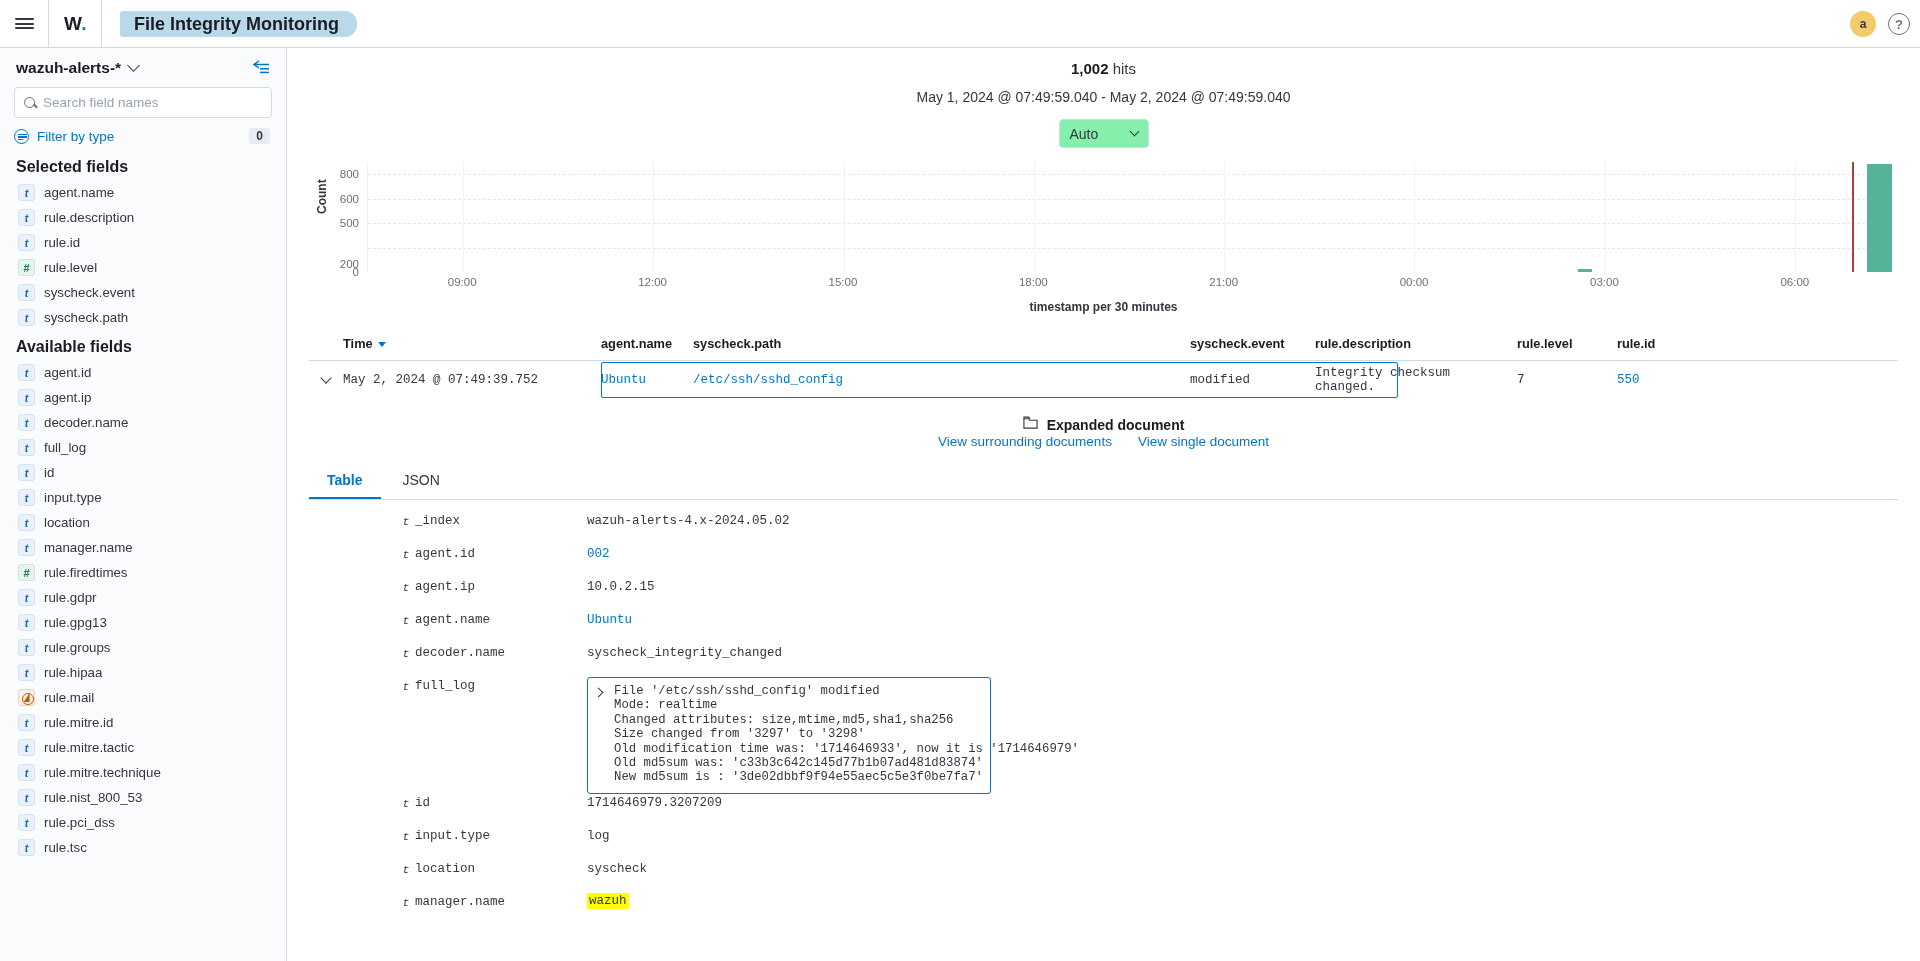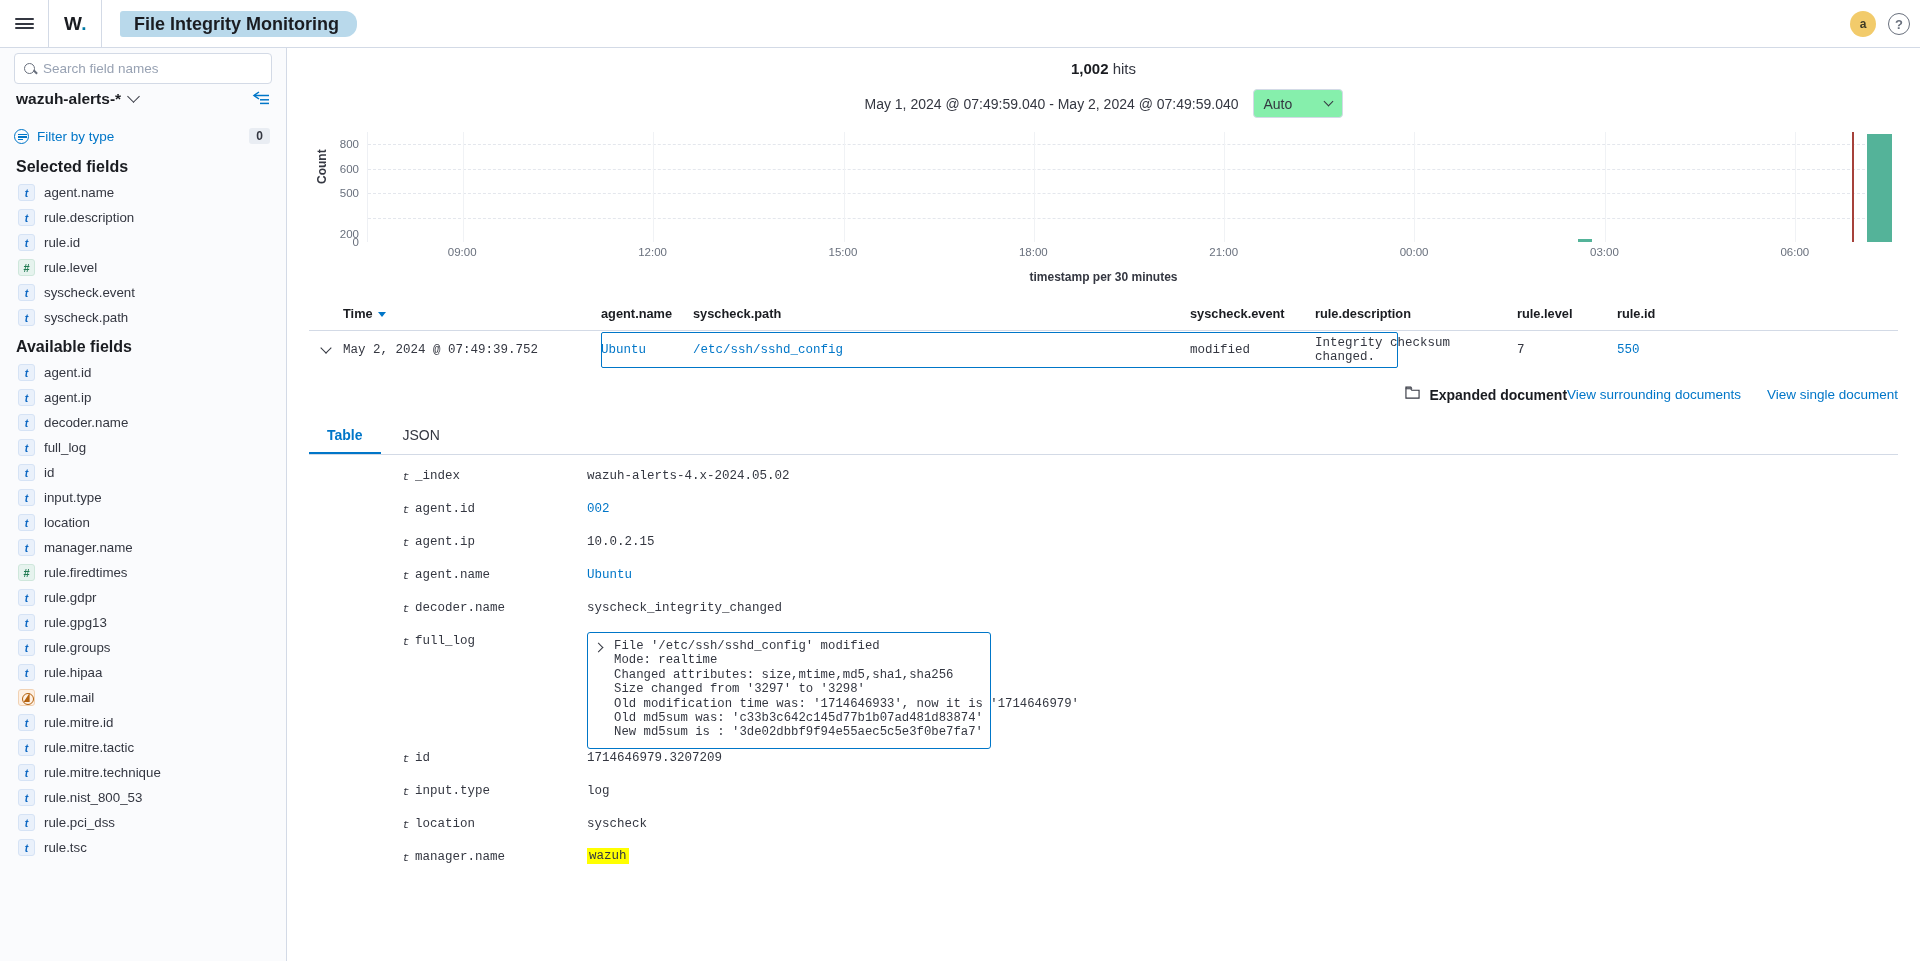--- a/index.html
+++ b/index.html
@@ -153,21 +153,21 @@
 
   
   #main { flex: 1; height: 913px; overflow: hidden; position: relative;
           background: #fff; }
 
   #hits-wrap { text-align: center; padding-top: 12px; }
   #hits-line { font-size: 15px; color: #343741; }
   #hits-count { font-weight: 700; color: #1a1c21; }
   #range-line {
     margin-top: 12px; display: flex; align-items: center;
-    justify-content: center; gap: 14px;
+    justify-content: center; gap: 14px; flex-direction: column;
   }
   #range-text { font-size: 14px; color: #343741; }
   #interval-select {
     border: 1px solid #d3dae6; border-radius: 4px; background: #86efac;
     height: 29px; min-width: 90px; padding: 0 10px;
     display: flex; align-items: center; justify-content: space-between;
     gap: 22px; font-size: 14px; color: #343741; cursor: pointer;
   }
   .chev-sm {
     width: 7px; height: 7px; border-right: 1.5px solid #343741;
@@ -233,22 +233,23 @@
     border-bottom: 1.6px solid #343741; transform: rotate(45deg); margin-top: -4px;
   }
   .cell-link { color: #0076c8; }
   #path-highlight {
     position: absolute; border: 1.6px solid #0076c8; border-radius: 2px;
     left: 292px; width: 797px; top: 1px; height: 36px; pointer-events: none;
   }
 
   
   #expanded-head {
-    display: flex; align-items: center; justify-content: flex-end;
+    display: flex; align-items: center; justify-content: center;
     margin: 16px 22px 0 22px;
+    flex-direction: column;
   }
   #expanded-left { display: flex; align-items: center; gap: 9px; }
   #expanded-title { font-size: 14px; font-weight: 700; color: #1a1c21; }
   #expanded-right { display: flex; gap: 26px; }
   #expanded-right a { color: #0076c8; font-size: 13.5px; cursor: pointer; }
   #tabs {
     margin: 14px 22px 0 22px; border-bottom: 1px solid #d3dae6;
     display: flex; gap: 4px;
   }
   .tab {
@@ -308,38 +309,38 @@
 </div>
 
 <div id="querybar-stubs">
   <div class="stub" id="stub-a"></div>
   <div class="stub" id="stub-b"></div>
 </div>
 
 <div id="body">
 
   <div id="sidebar">
-    <div id="field-search">
-      <span class="mag"></span>
-      <input id="field-search-input" type="text" placeholder="Search field names" style="">
-    </div>
-
     <div id="index-row">
       <div id="index-left">
         <span id="index-name">wazuh-alerts-*</span>
         <span class="chev"></span>
       </div>
       <div id="collapse-icon">
         <svg width="18" height="14" viewBox="0 0 18 14" aria-hidden="true">
           <path d="M7 1 L2 4.5 L7 8" fill="none" stroke="#0076c8" stroke-width="1.5"></path>
           <line x1="2" y1="4.5" x2="17" y2="4.5" stroke="#0076c8" stroke-width="1.5"></line>
           <line x1="8" y1="8.8" x2="17" y2="8.8" stroke="#0076c8" stroke-width="1.5"></line>
           <line x1="8" y1="12.4" x2="17" y2="12.4" stroke="#0076c8" stroke-width="1.5"></line>
         </svg>
       </div>
+    </div>
+
+    <div id="field-search">
+      <span class="mag"></span>
+      <input id="field-search-input" type="text" placeholder="Search field names" style="">
     </div>
 
     <div id="filter-row">
       <div id="filter-left">
         <span class="filter-glyph">
             <i></i>
             <i></i>
             <i></i>
           </span>
         <span id="filter-label">Filter by type</span>

